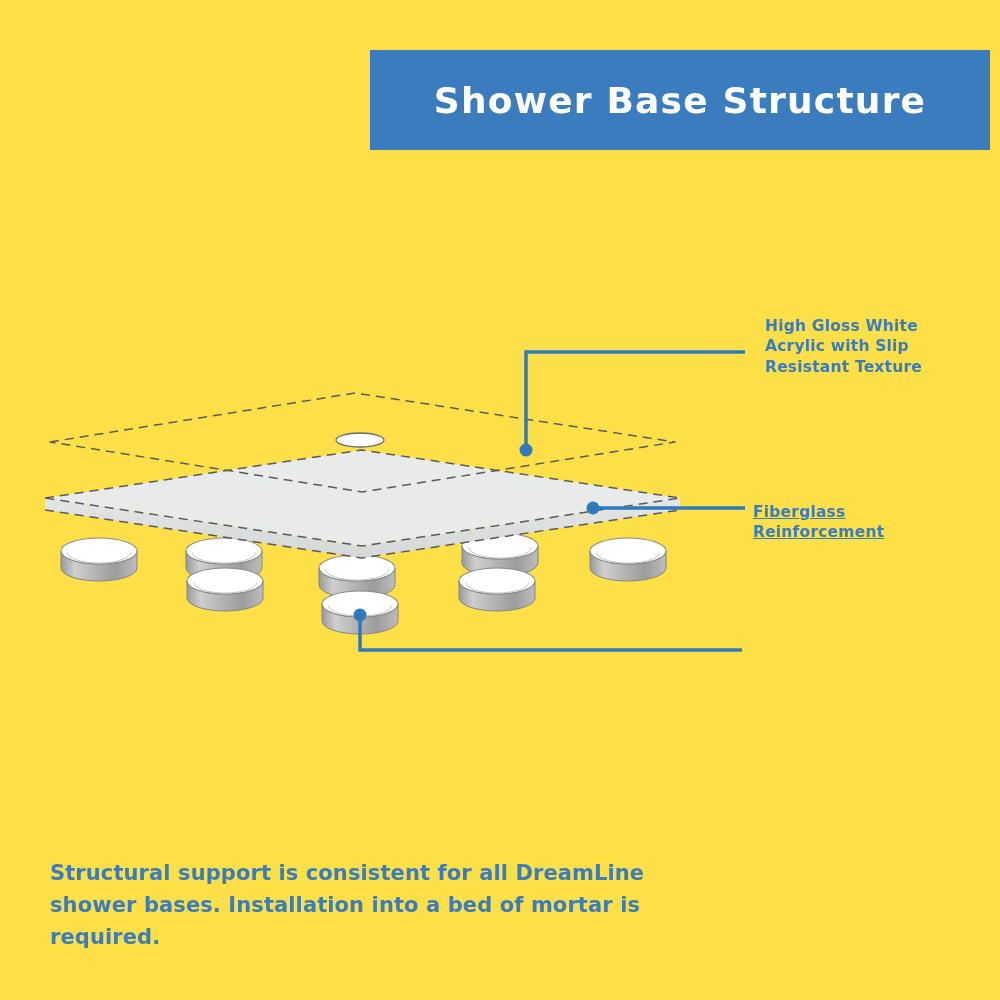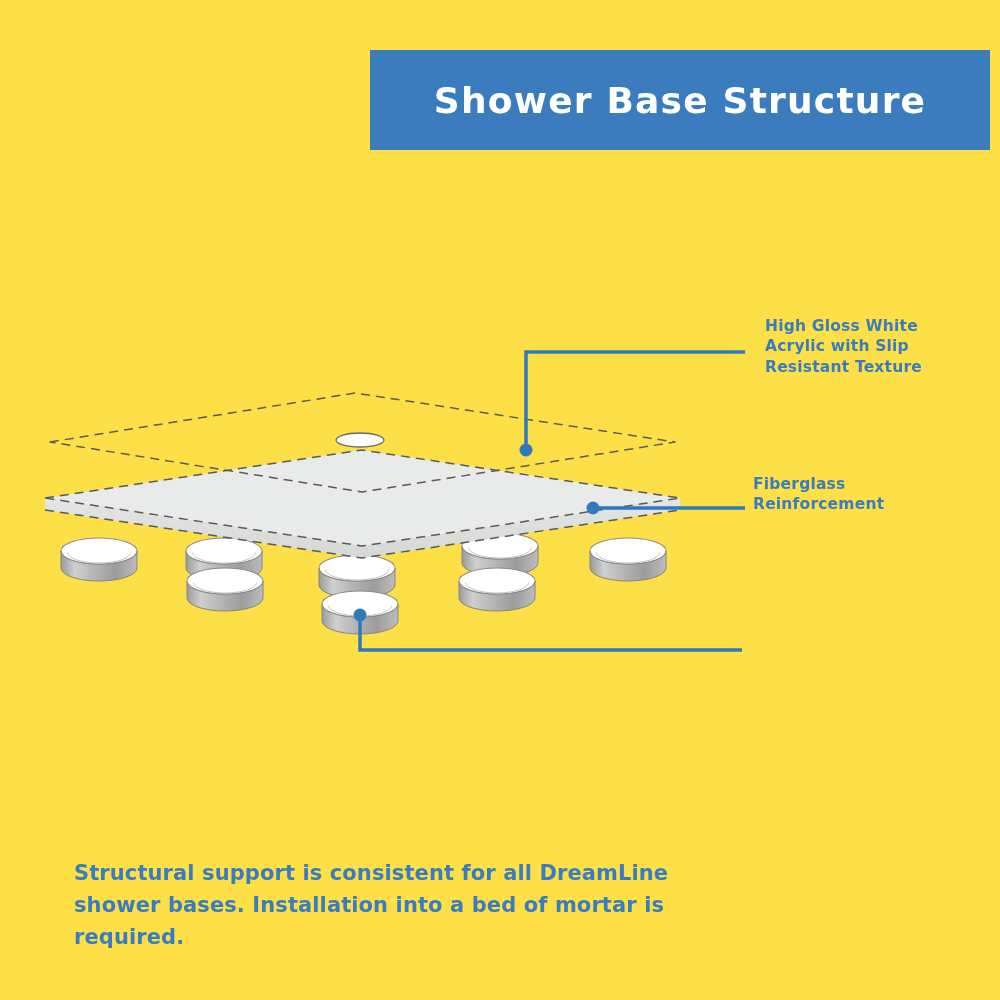--- a/index.html
+++ b/index.html
@@ -49,35 +49,34 @@
   .callout {
     position: absolute;
     color: #3a7cbe;
     font-size: 15.5px;
     font-weight: bold;
     line-height: 1.32;
     letter-spacing: 0.2px;
     white-space: pre-line;
   }
   #callout-acrylic   { left: 753px; top: 316px; width: 235px; margin-left: 12px; }
-  #callout-fiberglass{ left: 753px; top: 474px; width: 235px; }
+  #callout-fiberglass{ left: 753px; top: 502px; width: 235px; text-decoration: underline; }
   #callout-support   { left: 753px; top: 630px; width: 235px; }
 
   
   #footer-note {
     position: absolute;
     left: 50px;
     top: 858px;
     width: 640px;
     color: #3a7cbe;
     font-size: 21px;
     font-weight: bold;
     line-height: 1.52;
     letter-spacing: 0.1px;
-    margin-left: 24px;
   }
 </style>
 </head>
 <body>
 
 <div id="page">
 
   <div id="header-banner">
     <div id="header-title">Shower Base Structure</div>
   </div>

